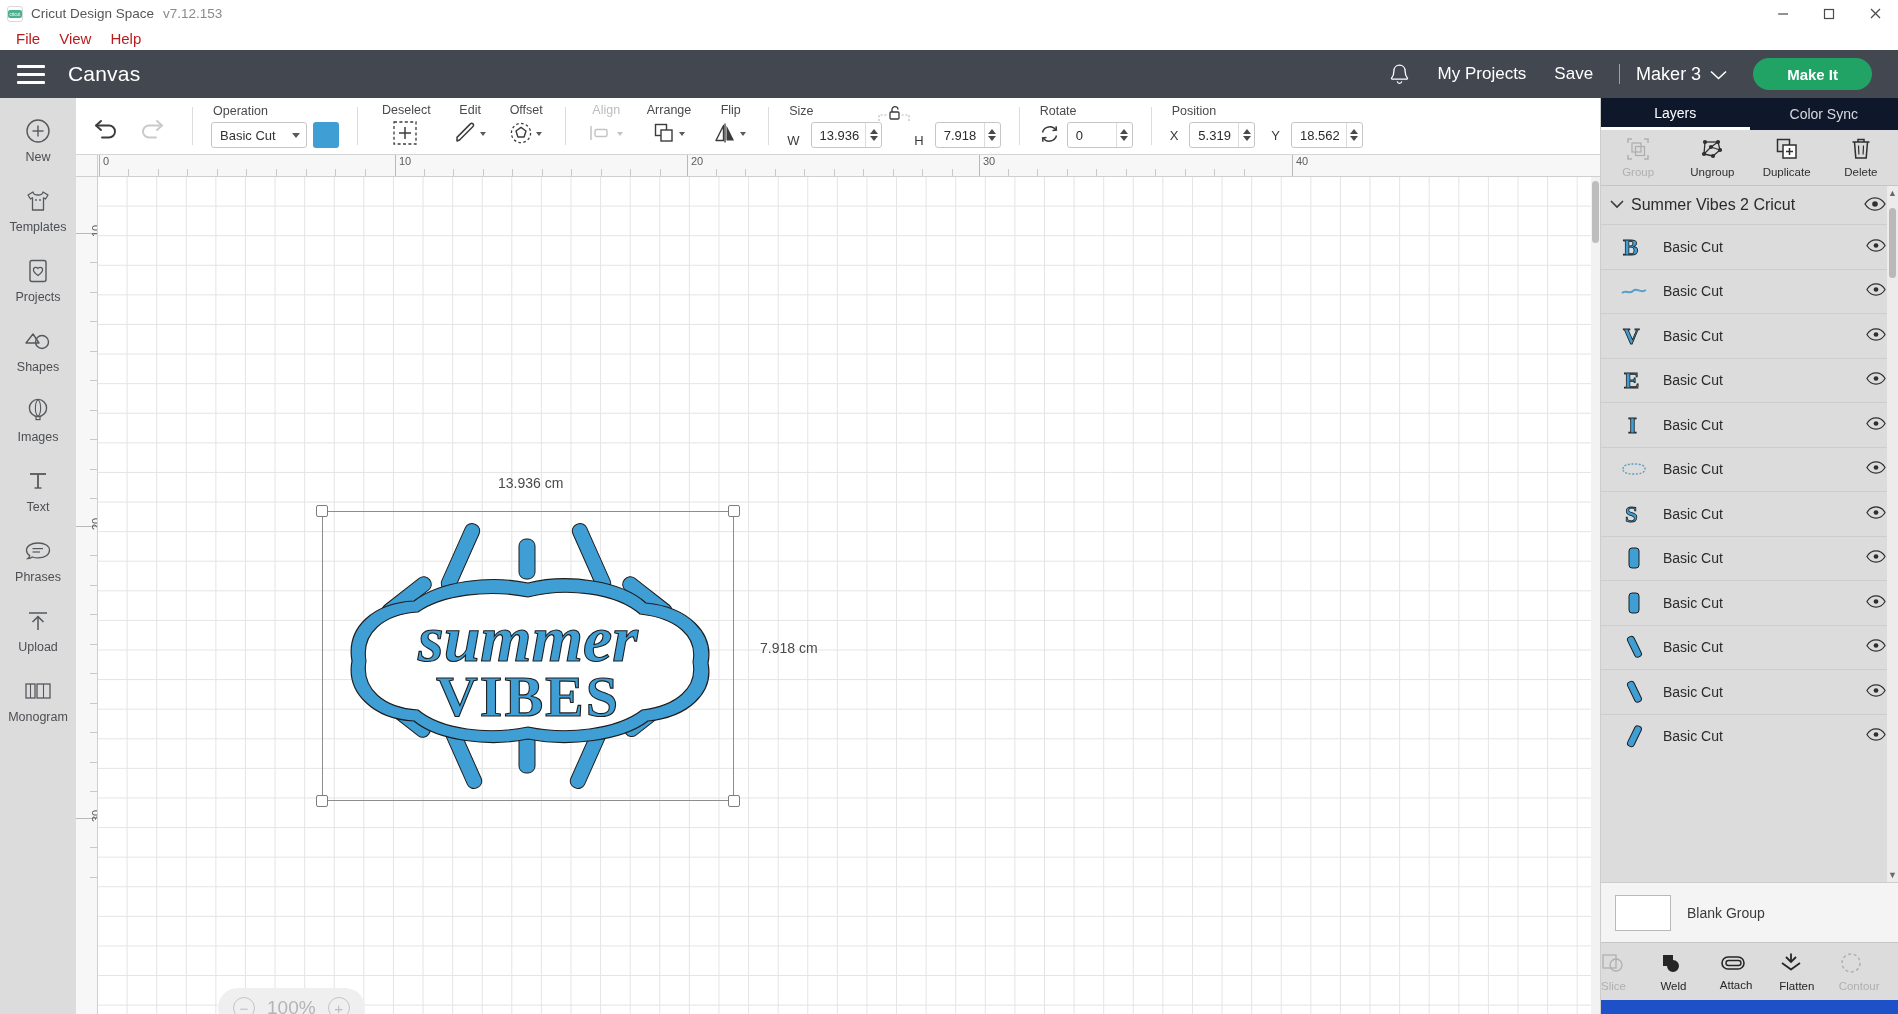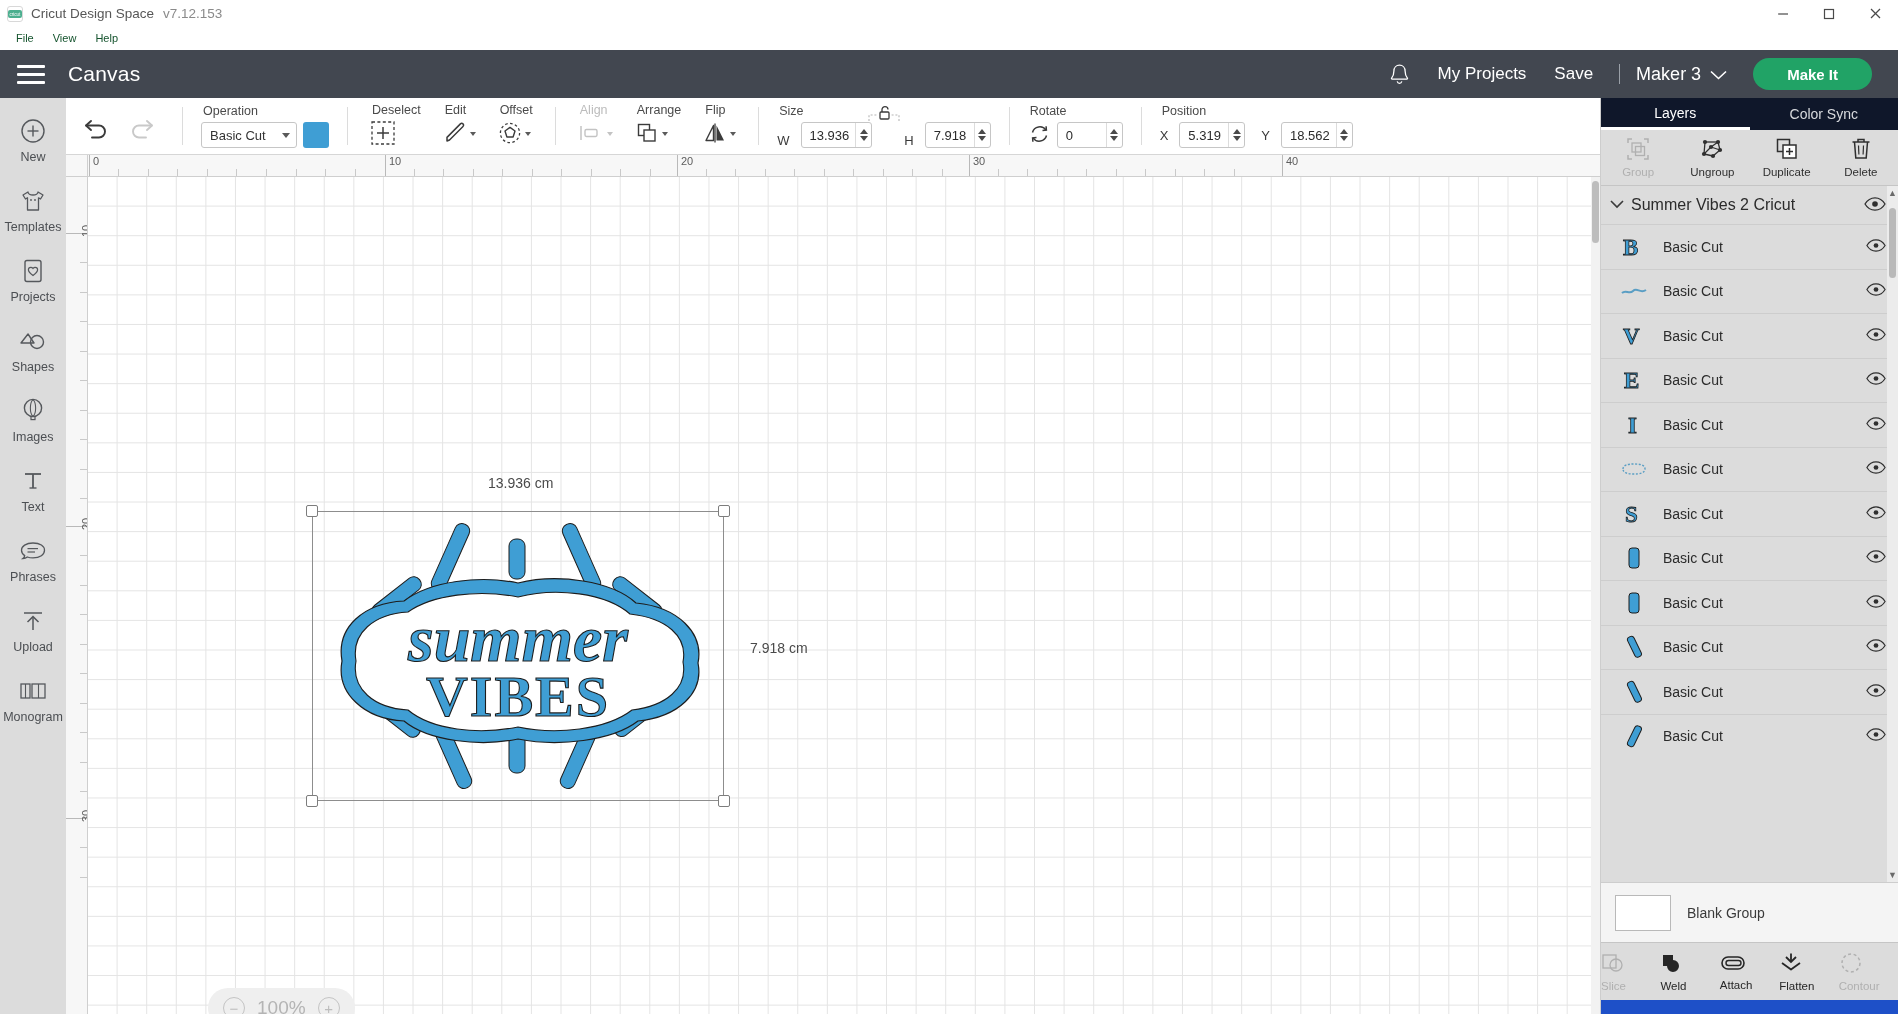--- a/index.html
+++ b/index.html
@@ -33,21 +33,21 @@
     justify-content: center; color: #4a4a4a;
   }
   .win-btn svg { display: block; }
 
   
   .menubar {
     height: 23px; background: #ffffff; display: flex; align-items: center;
     padding-left: 7px; gap: 1px;
   }
   .menu-item {
-    font-size: 11px; color: #14532d; padding: 2px 9px; line-height: 17px;
+    font-size: 15px; color: #b91c1c; padding: 2px 9px; line-height: 17px;
   }
 
   
   .header {
     height: 48px; background: #424750; display: flex; align-items: center;
     position: relative; color: #ffffff;
   }
   .hamburger {
     width: 62px; display: flex; flex-direction: column; align-items: center;
     justify-content: center; gap: 5px; height: 48px;
@@ -70,21 +70,21 @@
     border-radius: 22px; padding: 0 34px; height: 32px; display: flex;
     align-items: center; justify-content: center; margin-left: 16px; border: none;
     font-family: "Liberation Sans", sans-serif;
   }
 
   
   .workspace { display: flex; height: calc(1014px - 27px - 23px - 48px); }
 
   
   .sidebar {
-    width: 66px; background: #dcdcdc; display: flex; flex-direction: column;
+    width: 76px; background: #dcdcdc; display: flex; flex-direction: column;
     align-items: center; padding-top: 18px; flex: none; overflow: hidden;
   }
   .side-item {
     width: 66px; display: flex; flex-direction: column; align-items: center;
     margin-bottom: 22px; color: #55585c;
   }
   .side-icon { height: 30px; display: flex; align-items: center; justify-content: center; }
   .side-label { font-size: 12.5px; margin-top: 4px; color: #4c4f53; }
 
   
@@ -105,21 +105,21 @@
     height: 26px; min-width: 96px; border: 1px solid #c6c6c6; border-radius: 3px;
     background: #fff; display: flex; align-items: center; justify-content: space-between;
     padding: 0 6px 0 8px; font-size: 13px; color: #333;
   }
   .caret { width: 0; height: 0; border-left: 4px solid transparent; border-right: 4px solid transparent;
            border-top: 5px solid #5a5a5a; }
   .caret.sm { border-left-width: 3.5px; border-right-width: 3.5px; border-top-width: 4.5px; }
   .color-swatch { width: 26px; height: 26px; border-radius: 3px; background: #3f9ed4; }
   .tb-icon-btn { display: flex; align-items: center; gap: 3px; height: 28px; }
   .tb-cols { display: flex; gap: 2px; }
-  .tb-col { display: flex; flex-direction: column; align-items: flex-start; padding: 0 10px; }
+  .tb-col { display: flex; flex-direction: column; align-items: center; padding: 0 10px; }
   .tb-col .tb-group-title { margin-bottom: 3px; }
   .num-field {
     height: 26px; border: 1px solid #c6c6c6; border-radius: 3px; background: #fff;
     display: flex; align-items: center; font-size: 13px; color: #2b2b2b;
   }
   .num-field span.v { padding: 0 6px 0 8px; min-width: 48px; }
   .spinner {
     display: flex; flex-direction: column; align-items: center; justify-content: center;
     width: 16px; border-left: 1px solid #dcdcdc; height: 100%; gap: 2px;
   }

